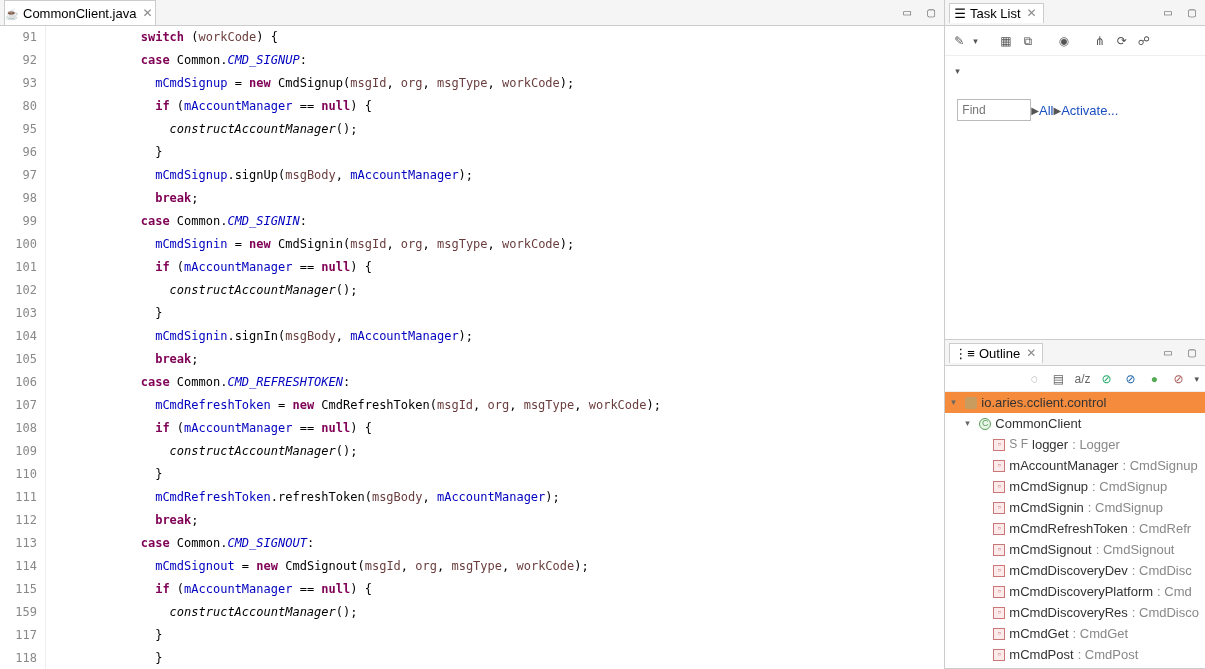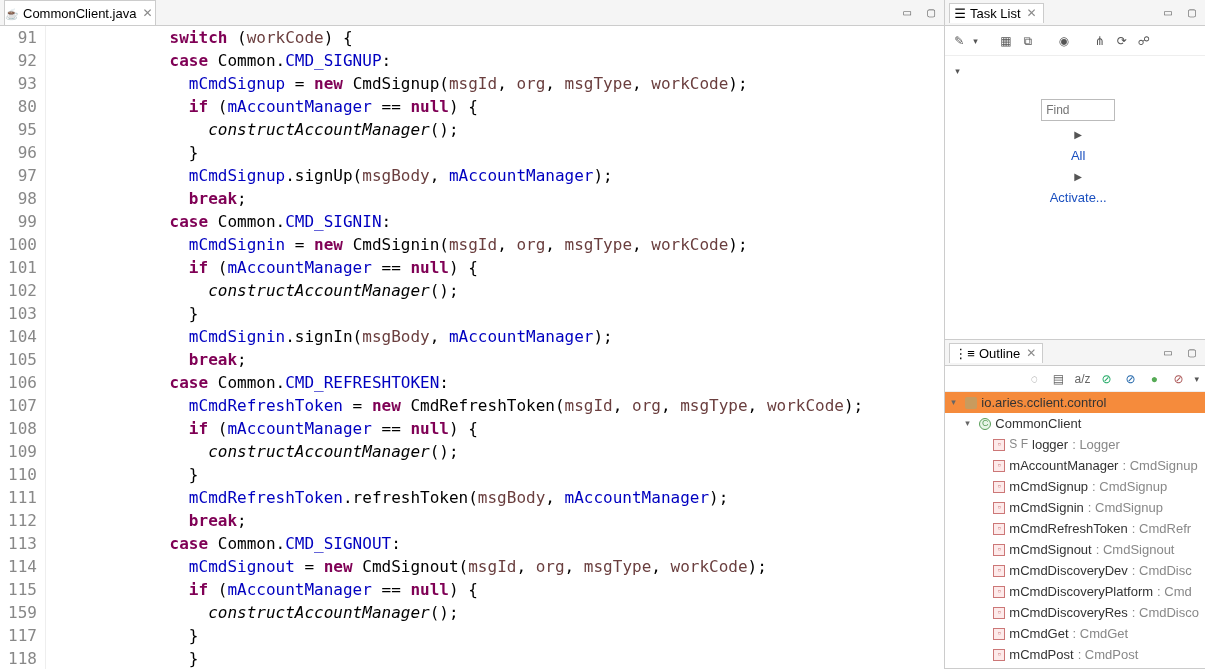--- a/index.html
+++ b/index.html
@@ -9,45 +9,45 @@
 .sidebar-pane { flex: 1; display: flex; flex-direction: column; }
 
 .tab-bar { height: 26px; background: #f5f5f5; border-bottom: 1px solid #ccc; display: flex; align-items: center; justify-content: space-between; padding: 0 4px; }
 .tab { display: flex; align-items: center; gap: 4px; padding: 3px 0; background: #fff; border: 1px solid #ccc; border-bottom: none; height: 25px; }
 .tab-icon { width: 14px; height: 14px; display: inline-block; }
 .java-icon::before { content: "☕"; font-size: 11px; }
 .close-x { font-size: 12px; color: #888; cursor: pointer; padding: 0 2px; }
 .win-controls { display: flex; gap: 6px; }
 .win-btn { width: 18px; height: 14px; cursor: pointer; display: flex; align-items: center; justify-content: center; font-size: 10px; color: #555; }
 
-.code-area { flex: 1; display: flex; overflow: hidden; font-family: "Consolas", monospace; font-size: 16px; line-height: 23px; }
+.code-area { flex: 1; display: flex; overflow: hidden; font-family: "Consolas", monospace; font-size: 12px; line-height: 23px; }
 .gutter { width: 46px; text-align: right; padding-right: 8px; color: #888; border-right: 1px solid #eee; user-select: none; background: #fff; }
 .gutter div { height: 23px; }
 .code-body { flex: 1; padding-left: 8px; white-space: pre; overflow: hidden; }
 .code-body .line { height: 23px; }
 
 .kw { color: #7f0055; font-weight: bold; }
 .fld { color: #0000c0; }
-.sfld { color: #0000c0; }
+.sfld { color: #0000c0; font-style: italic; }
 .mth { font-style: italic; }
 .arg { color: #6a3e3e; }
 
 
 .panel { border-bottom: 1px solid #ccc; display: flex; flex-direction: column; }
 .panel-header { height: 26px; background: #f5f5f5; border-bottom: 1px solid #ccc; display: flex; align-items: center; justify-content: space-between; padding: 0 4px; }
 .panel-title { display: flex; align-items: center; gap: 4px; padding: 2px 4px; background: #fff; border: 1px solid #ccc; border-bottom: none; }
 .task-panel { height: 340px; }
 .outline-panel { flex: 1; }
 
 .toolbar { height: 30px; display: flex; align-items: center; gap: 6px; padding: 2px 6px; border-bottom: 1px solid #eee; }
 .tb-icon { width: 16px; height: 16px; display: inline-flex; align-items: center; justify-content: center; cursor: pointer; font-size: 12px; color: #555; }
 .dd { font-size: 9px; color: #555; }
 
 .task-body { padding: 6px; }
-.find-row { display: flex; align-items: center; gap: 8px; margin-top: 22px; padding-left: 6px; flex-direction: column;}
+.find-row { display: flex; align-items: center; margin-top: 22px; padding-left: 6px;}
 .find-input { width: 74px; height: 22px; border: 1px solid #bbb; padding: 2px 4px; font-size: 12px; color: #888; }
 .link-arrow { color: #555; font-size: 10px; }
 .task-link { color: #1a4fbf; cursor: pointer; font-size: 13px; }
 
 .outline-toolbar { height: 26px; display: flex; align-items: center; justify-content: flex-end; gap: 8px; padding: 2px 6px; border-bottom: 1px solid #eee; }
 .ot-icon { width: 16px; height: 16px; cursor: pointer; font-size: 12px; color: #666; display: inline-flex; align-items: center; justify-content: center; }
 
 .tree { font-size: 13px; line-height: 21px; overflow: hidden; }
 .tree-row { display: flex; align-items: center; gap: 4px; padding: 0 6px; height: 21px; white-space: nowrap; }
 .tree-row.sel { background: #f58b3c; color: #fff; }

